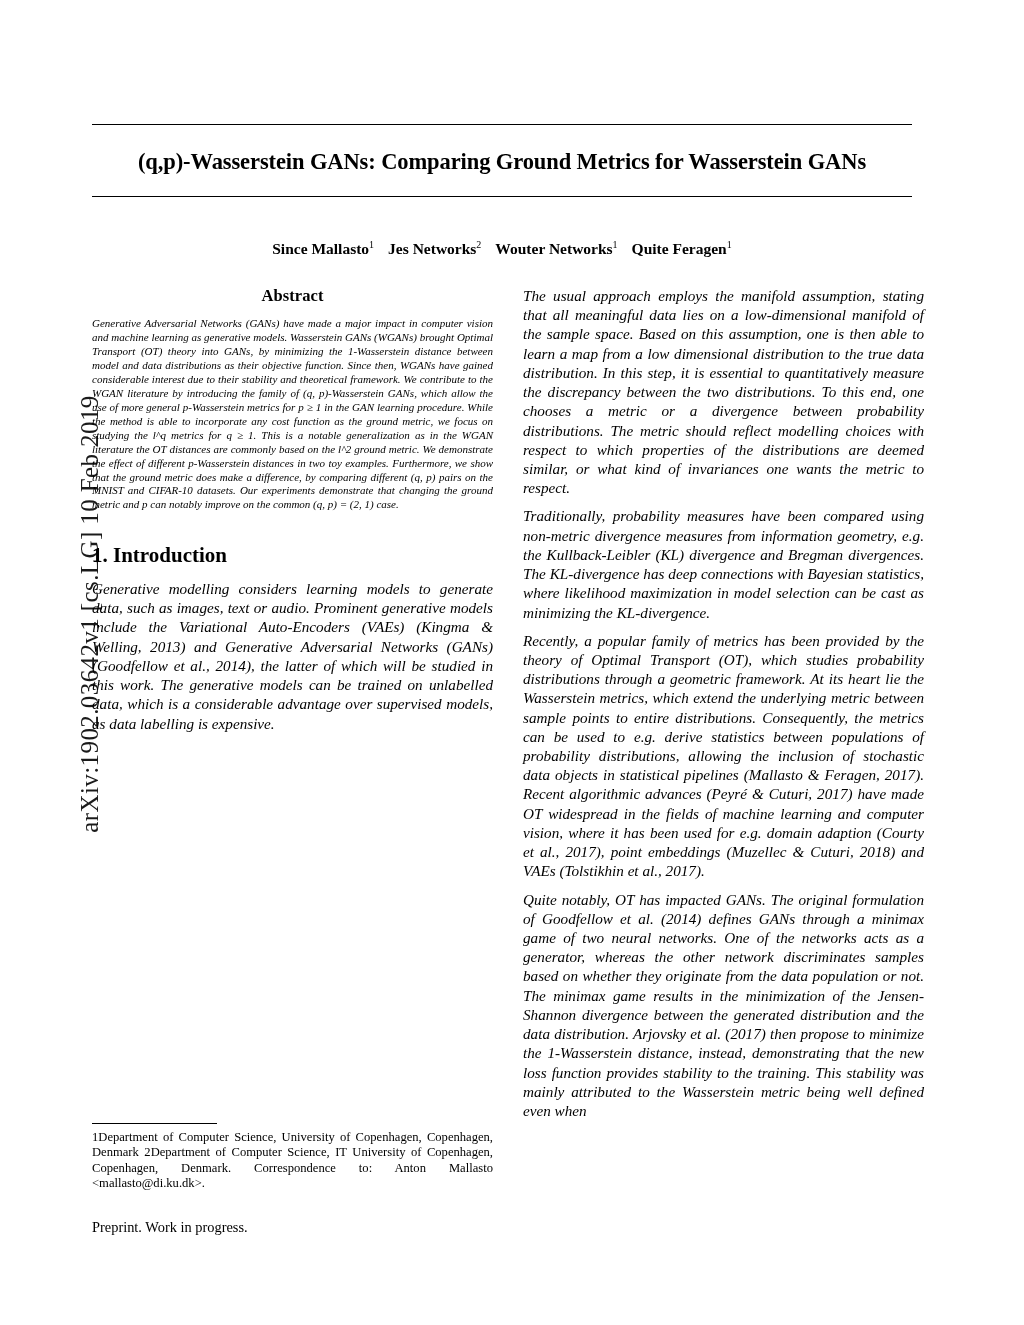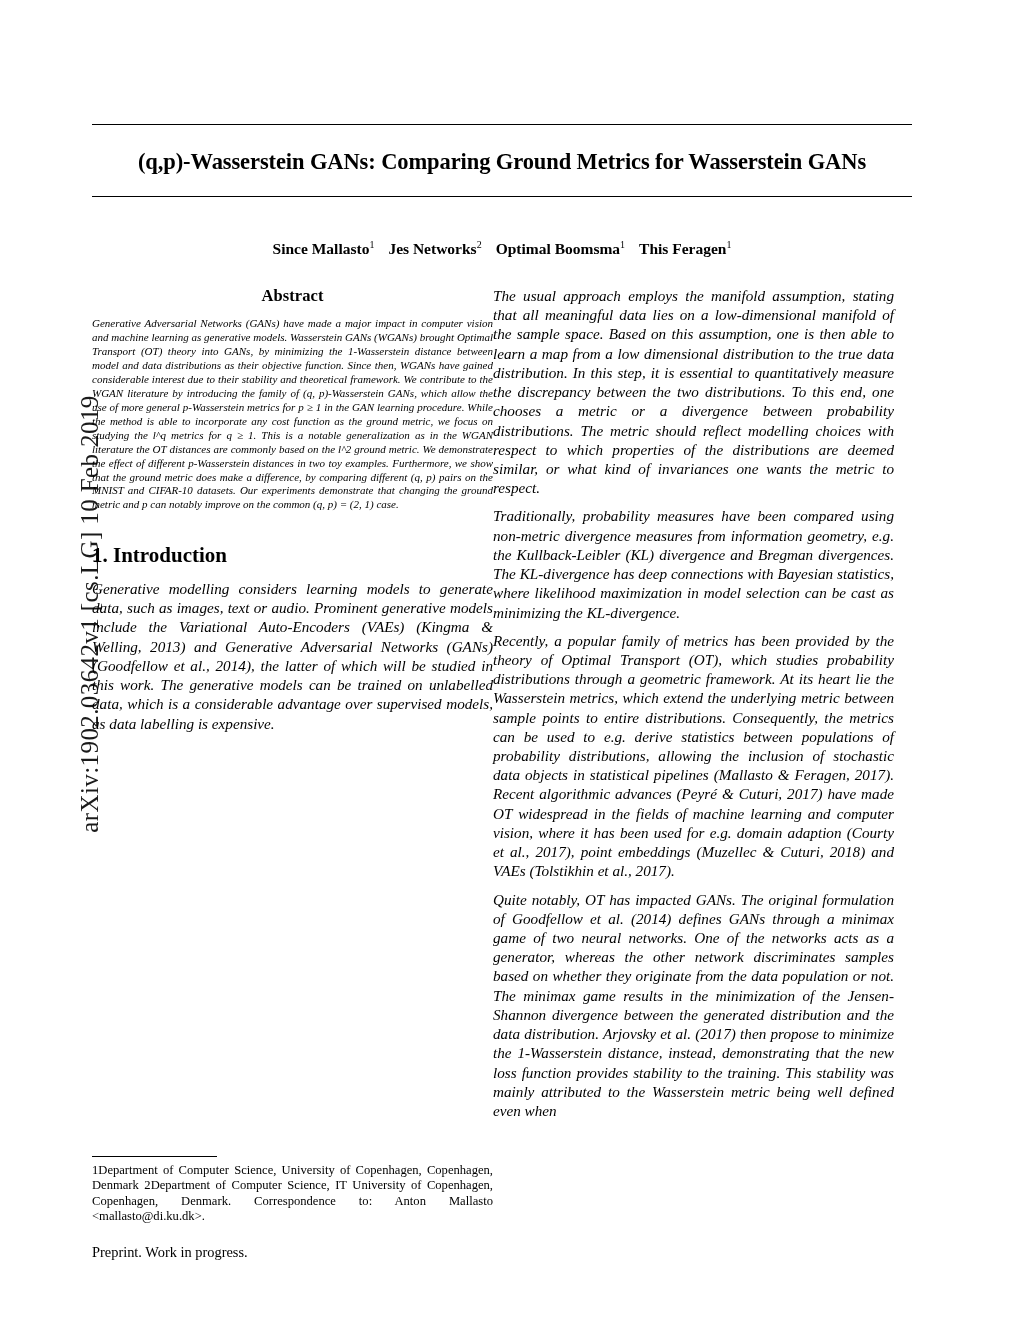--- a/index.html
+++ b/index.html
@@ -68,20 +68,21 @@
     vertical-align: super;
   }
   .author-sep { display: inline-block; width: 14px; }
 
   .cols {
     position: absolute;
     left: 92px;
     top: 286px;
     width: 832px;
     display: flex;
+    gap: 30px;
   }
   .col {
     width: 401px;
     font-size: 15.2px;
     line-height: 1.265;
     text-align: justify;
     hyphens: auto;
   }
   .col.left { }
   .col.right { }
@@ -107,50 +108,50 @@
 
   .abstract-body {
     font-size: 11px;
     line-height: 1.27;
     text-align: justify;
   }
 
   .footnote-area {
     position: absolute;
     left: 92px;
-    top: 1156px;
+    top: 1123px;
     width: 401px;
     font-size: 12.6px;
     line-height: 1.22;
     text-align: justify;
   }
   .footnote-rule {
     border-top: 0.9px solid #000;
     width: 125px;
     margin-bottom: 6px;
   }
   .preprint {
-    margin-top: 20px;
+    margin-top: 28px;
     font-size: 14.4px;
   }
 </style>
 </head>
 <body>
 
 <div class="page">
 
   <div class="arxiv-stamp">arXiv:1902.03642v1  [cs.LG]  10 Feb 2019</div>
 
   <div class="content">
     <div class="rule"></div>
     <div class="title">(q,p)-Wasserstein GANs: Comparing Ground Metrics for Wasserstein GANs</div>
     <div class="rule"></div>
 
     <div class="authors">
-      <span><span>Since Mallasto</span><sup>1</sup></span><span class="author-sep"></span><span><span>Jes Networks</span><sup>2</sup></span><span class="author-sep"></span><span><span>Optimal Boomsma</span><sup>1</sup></span><span class="author-sep"></span><span><span>This Feragen</span><sup>1</sup></span>
+      <span><span>Since Mallasto</span><sup>1</sup></span><span class="author-sep"></span><span><span>Jes Networks</span><sup>2</sup></span><span class="author-sep"></span><span><span>Wouter Networks</span><sup>1</sup></span><span class="author-sep"></span><span><span>Quite Feragen</span><sup>1</sup></span>
     </div>
   </div>
 
   <div class="cols">
 
     <div class="col left">
       <h2 class="section-heading">Abstract</h2>
       <p class="abstract-body">Generative Adversarial Networks (GANs) have made a major impact in computer vision and machine learning as generative models. Wasserstein GANs (WGANs) brought Optimal Transport (OT) theory into GANs, by minimizing the 1-Wasserstein distance between model and data distributions as their objective function. Since then, WGANs have gained considerable interest due to their stability and theoretical framework. We contribute to the WGAN literature by introducing the family of (q, p)-Wasserstein GANs, which allow the use of more general p-Wasserstein metrics for p ≥ 1 in the GAN learning procedure. While the method is able to incorporate any cost function as the ground metric, we focus on studying the l^q metrics for q ≥ 1. This is a notable generalization as in the WGAN literature the OT distances are commonly based on the l^2 ground metric. We demonstrate the effect of different p-Wasserstein distances in two toy examples. Furthermore, we show that the ground metric does make a difference, by comparing different (q, p) pairs on the MNIST and CIFAR-10 datasets. Our experiments demonstrate that changing the ground metric and p can notably improve on the common (q, p) = (2, 1) case.</p>
 
       <h2 class="numbered-heading">1. Introduction</h2>

